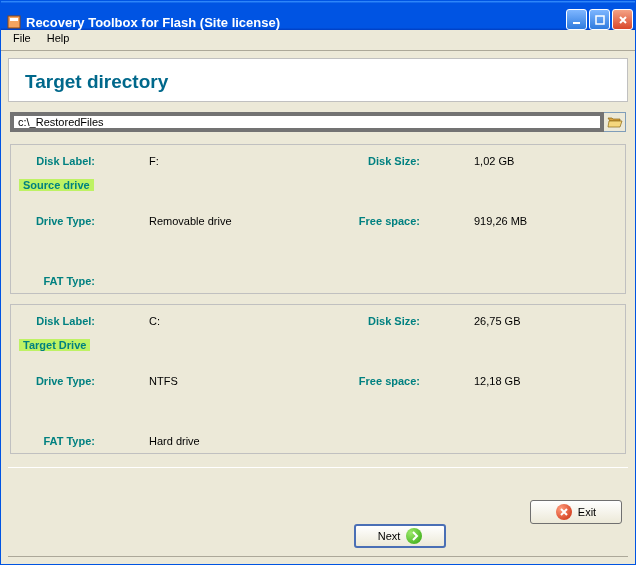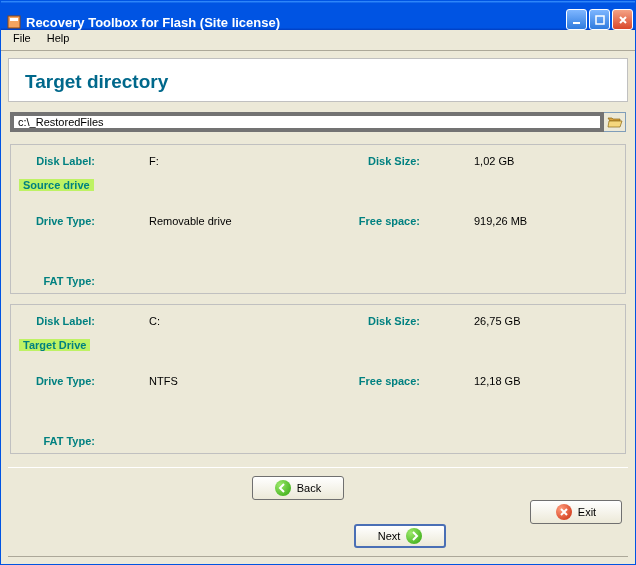--- a/index.html
+++ b/index.html
@@ -118,36 +118,29 @@
           <div class="info-value">C:</div>
           <div class="info-label">Disk Size:</div>
           <div class="info-value">26,75 GB</div>
 
           <div class="info-label">Drive Type:</div>
           <div class="info-value">NTFS</div>
           <div class="info-label">Free space:</div>
           <div class="info-value">12,18 GB</div>
 
           <div class="info-label">FAT Type:</div>
+          <div class="info-value">Hard drive</div>
           <div></div>
             <div></div>
         </div>
       </fieldset>
     </div>
 
     <div class="footer">
       <div class="nav-group">
-        <button class="btn">
-          <span class="icon-circle green">
-            <svg width="10" height="10" viewBox="0 0 10 10">
-                <path d="M6 1 L2 5 L6 9" fill="none" stroke="#fff" stroke-width="2"></path>
-              </svg>
-          </span>
-          <span>Back</span>
-        </button>
         <button class="btn emph">
           <span>Next</span>
           <span class="icon-circle green">
             <svg width="10" height="10" viewBox="0 0 10 10">
                 <path d="M4 1 L8 5 L4 9" fill="none" stroke="#fff" stroke-width="2"></path>
               </svg>
           </span>
         </button>
       </div>
       <button class="btn">

